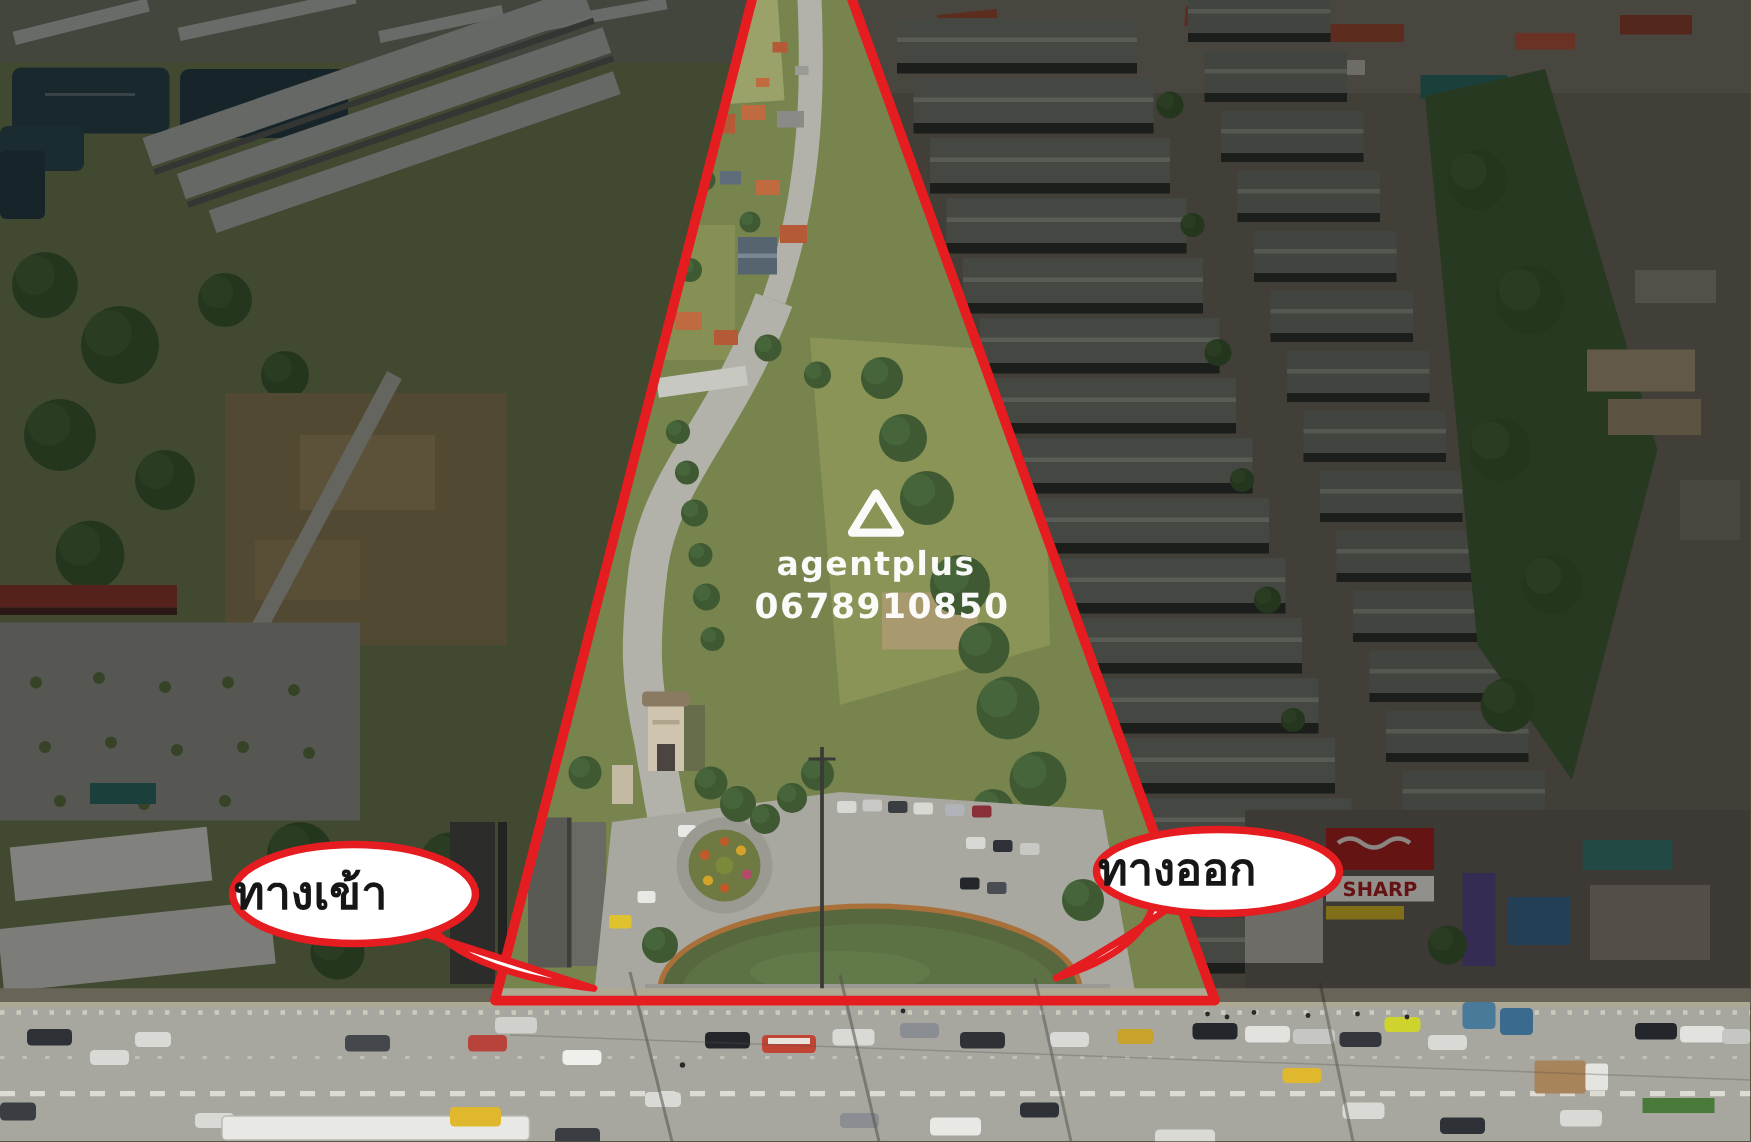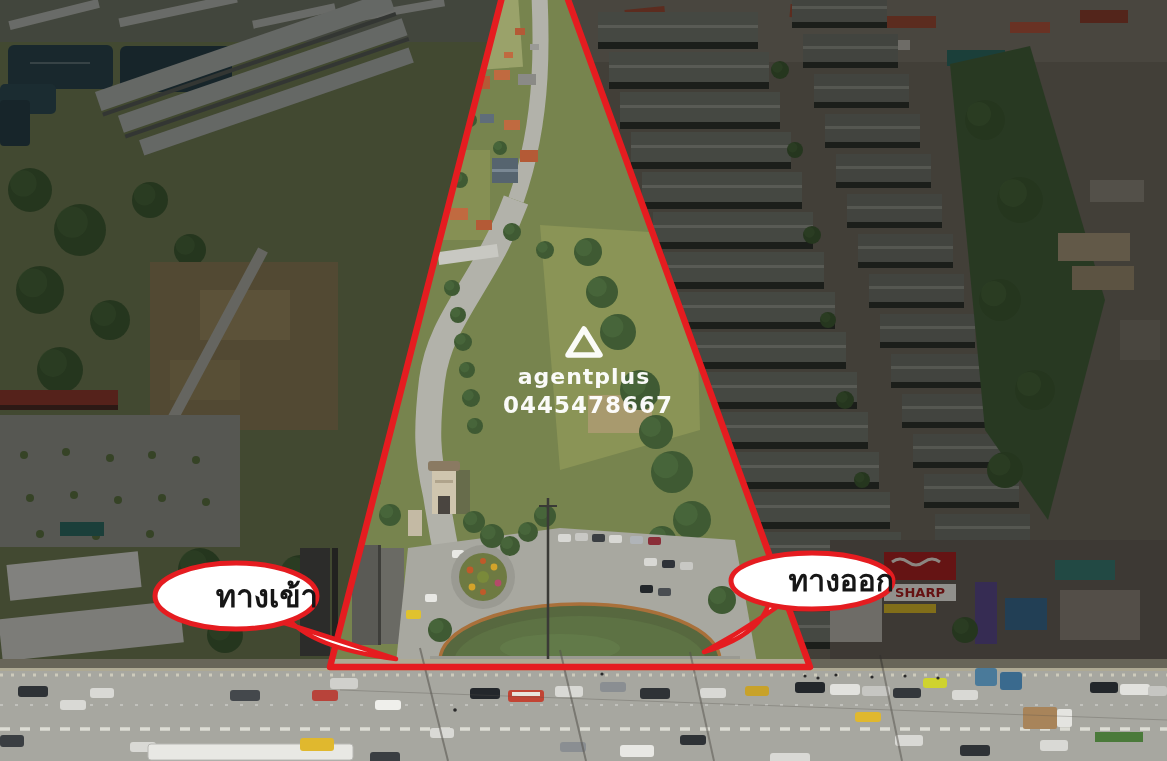--- a/index.html
+++ b/index.html
@@ -1,19 +1,19 @@
 <!DOCTYPE html>
 <html><head>
 <meta charset="utf-8">
 <style>
   html,body{margin:0;padding:0;background:#222;}
   .stage{position:relative;width:1167px;height:761px;overflow:hidden;
          font-family:"DejaVu Sans","Liberation Sans",sans-serif;background:#77844e;}
   .stage svg.scene{position:absolute;left:0;top:0;display:block;}
-  .callout-label{position:absolute;text-align:right;font-weight:bold;color:#161616;
+  .callout-label{position:absolute;text-align:left;font-weight:bold;color:#161616;
                  font-family:"DejaVu Sans","Liberation Sans",sans-serif;}
   .callout-label.left{left:156px;top:575px;width:162px;height:42px;line-height:42px;font-size:31px;}
   .callout-label.right{left:732px;top:560px;width:162px;height:42px;line-height:42px;font-size:30px;}
   .watermark{position:absolute;left:503px;top:324px;width:162px;text-align:center;
              color:rgba(255,255,255,.96);}
   .watermark .logo{display:block;margin:0 auto 2px auto;}
   .watermark .brand{font-size:22px;font-weight:600;letter-spacing:1px;line-height:30px;}
   .watermark .phone{font-size:23px;font-weight:bold;letter-spacing:1px;line-height:26px;}
 </style>
 </head>
@@ -411,16 +411,16 @@
 </svg>
 
   <div class="callout-label left">ทางเข้า</div>
   <div class="callout-label right">ทางออก</div>
 
   <div class="watermark">
     <svg class="logo" width="44" height="36" viewBox="0 0 44 36">
       <path d="M22 5 L38 31 L6 31 Z" fill="none" stroke="rgba(255,255,255,.96)" stroke-width="5.5" stroke-linejoin="round"></path>
     </svg>
     <div class="brand">agentplus</div>
-    <div class="phone">0445478667</div>
+    <div class="phone">0678910850</div>
   </div>
 
 </div>
 
 </body></html>

